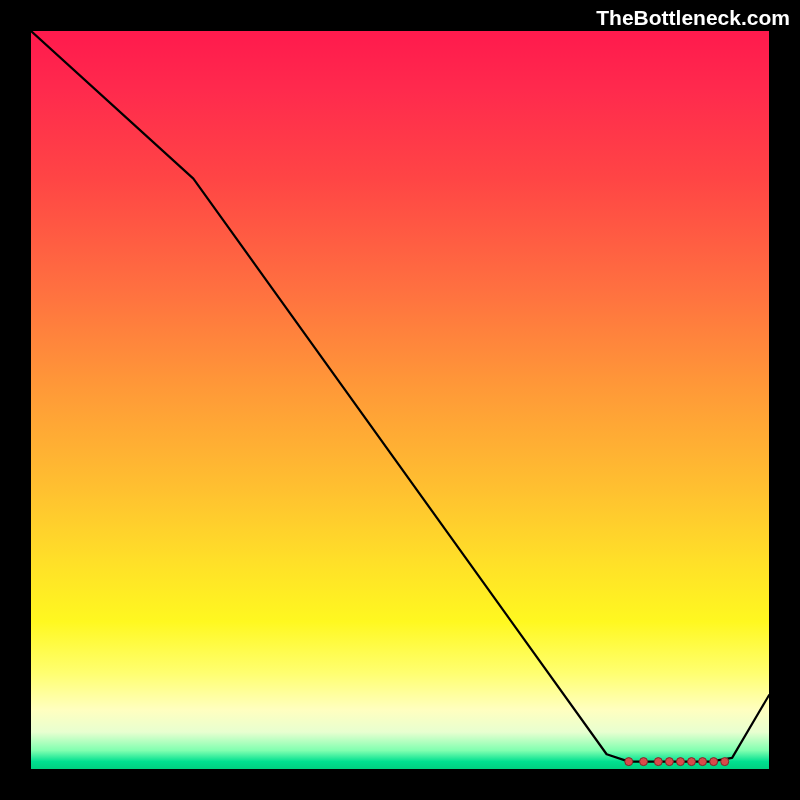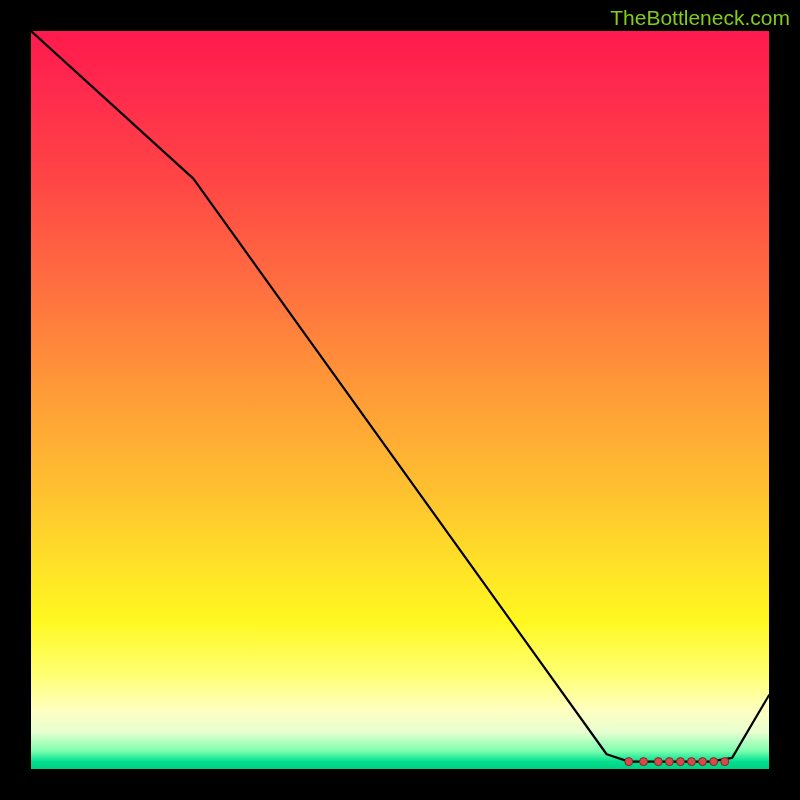--- a/index.html
+++ b/index.html
@@ -50,23 +50,23 @@
   .line-svg {
     position: absolute;
     left: 0; top: 0;
     width: 100%;
     height: 100%;
   }
   .watermark {
     position: absolute;
     top: 6px;
     right: 10px;
-    color: #84cc16;
+    color: #ffffff;
     font-size: 21px;
-    font-weight: 400;
+    font-weight: 700;
     letter-spacing: 0px;
     margin-left: 40px;
   }
 </style>
 </head>
 <body>
 
 <div class="frame">
 
   <div class="watermark">TheBottleneck.com</div>

